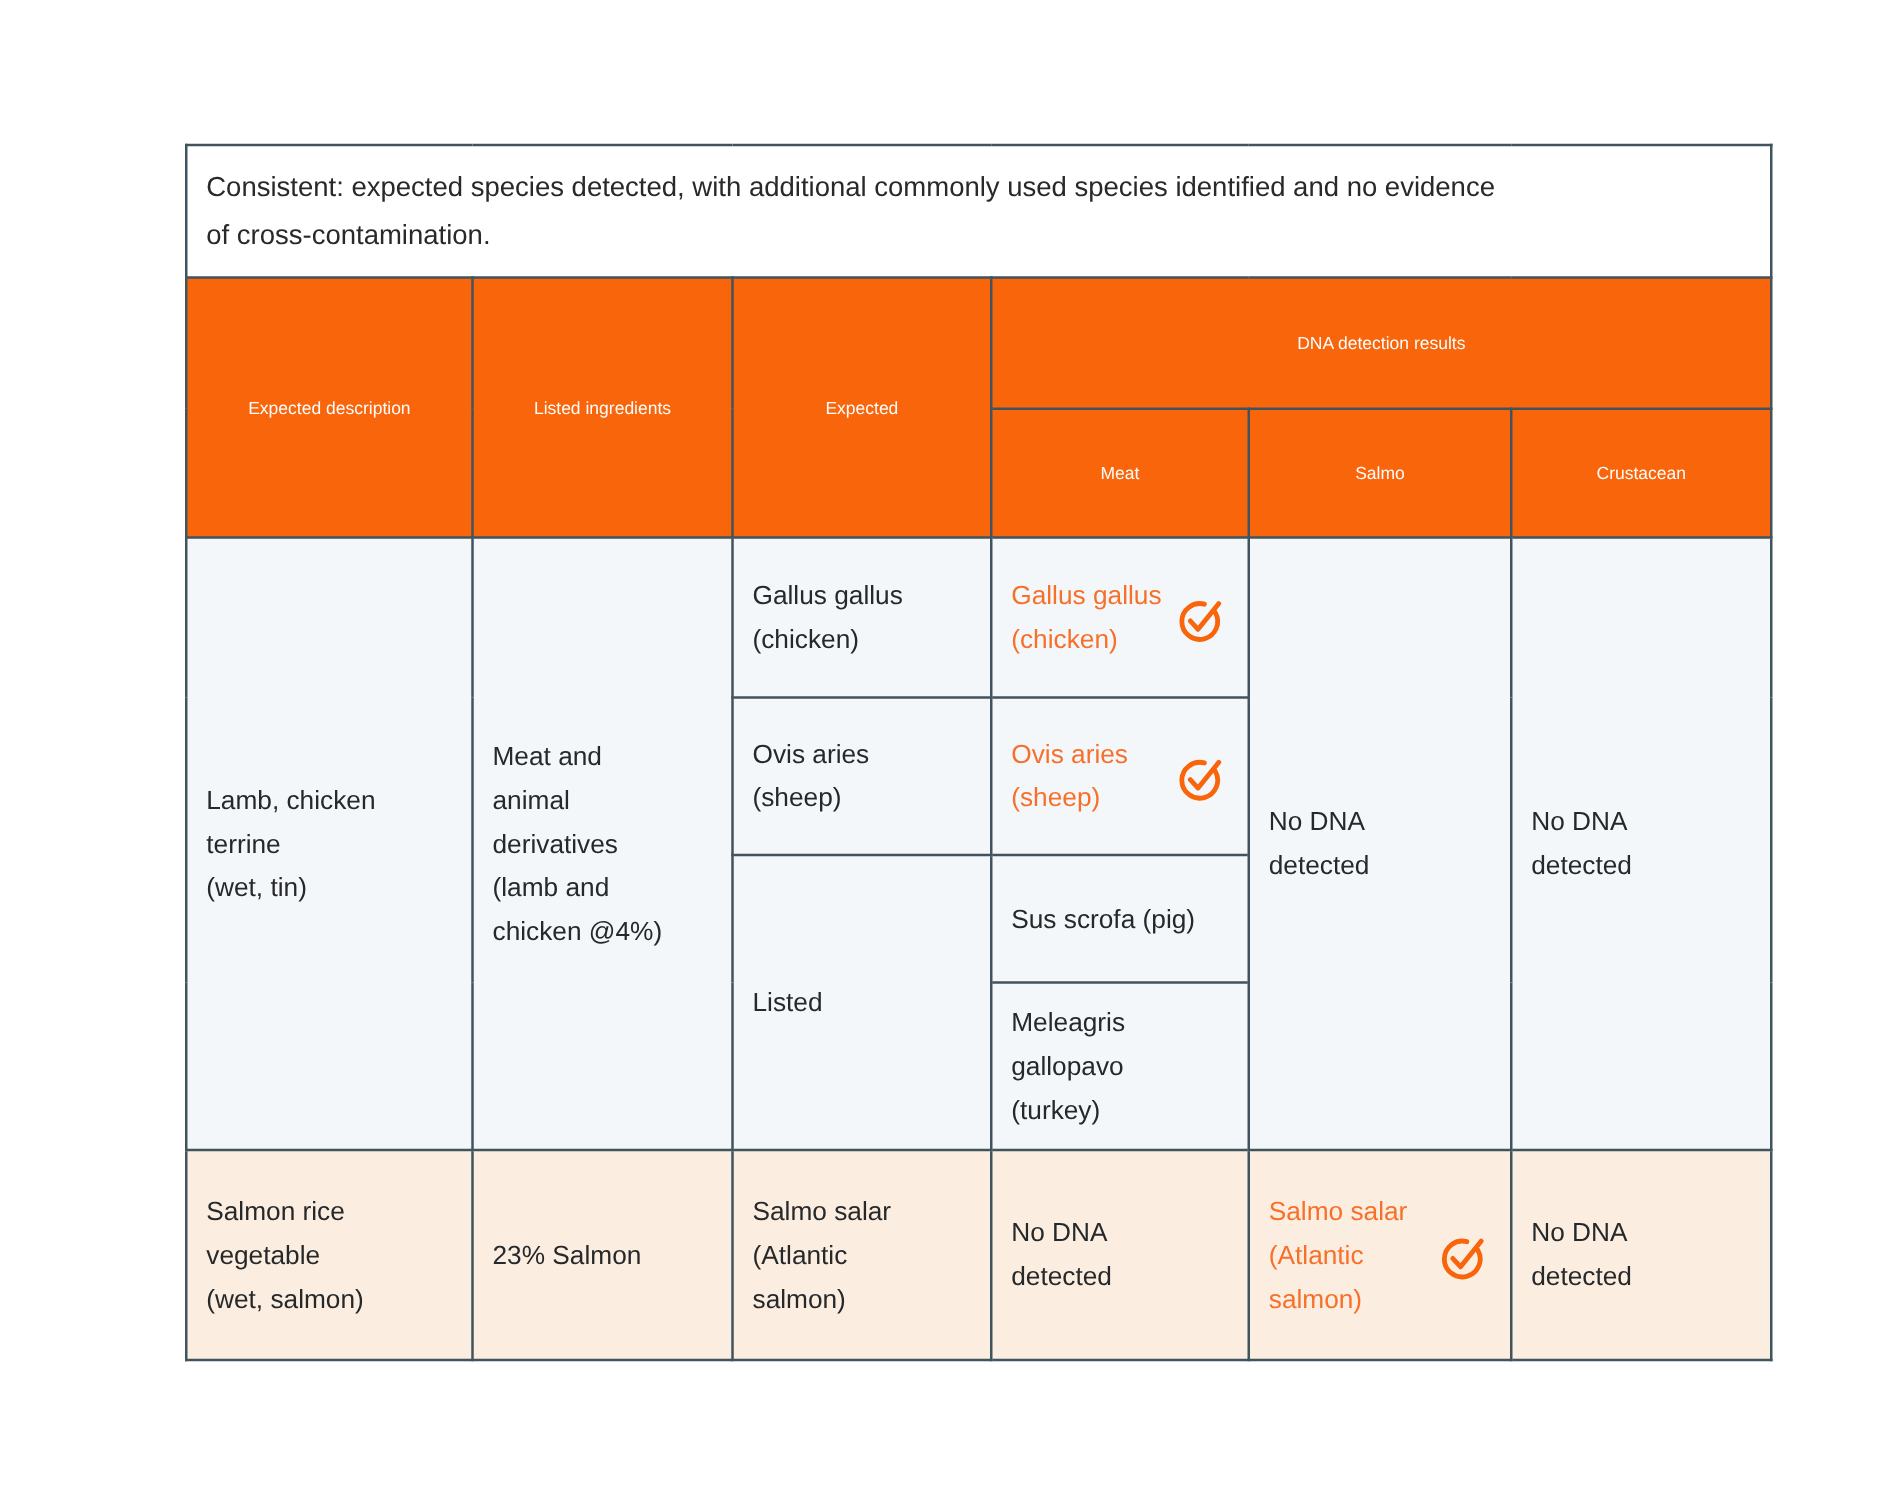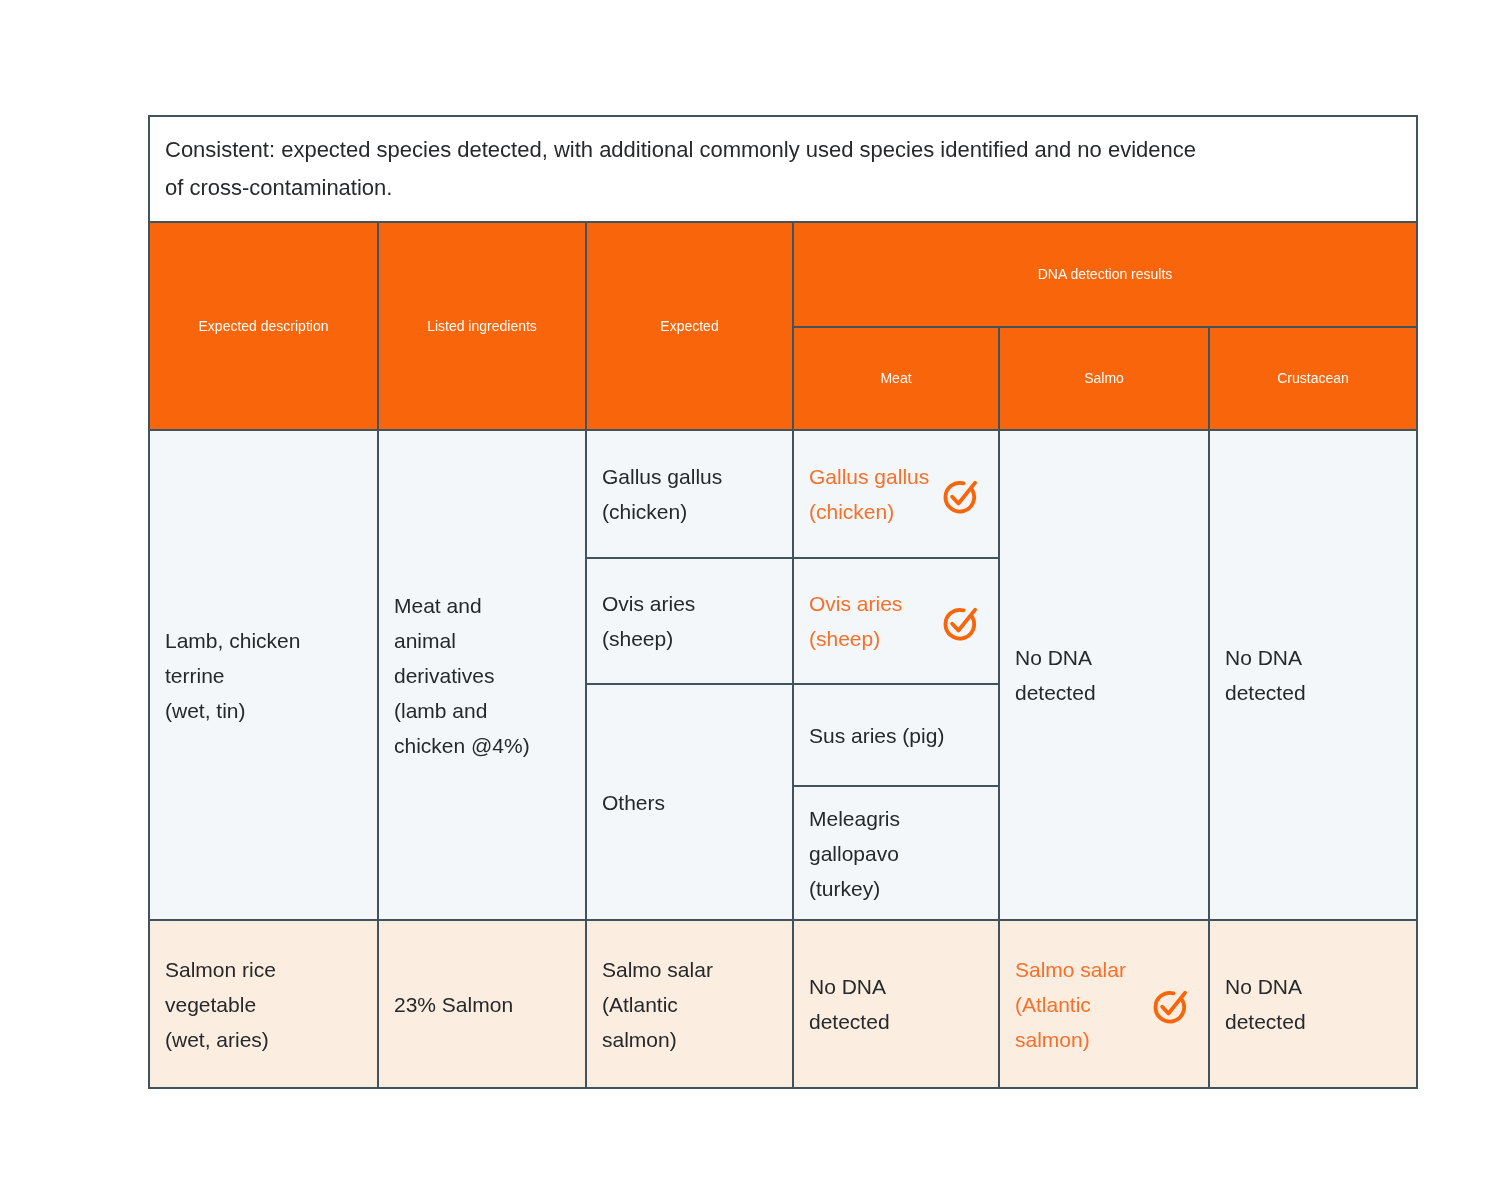--- a/index.html
+++ b/index.html
@@ -165,36 +165,36 @@
           <span class="match-text mw-135">Ovis aries (sheep)</span>
           <svg class="check-icon" width="43" height="43" viewBox="0 0 48 48">
             <path d="M 34.9 19.1 A 16 16 0 1 1 25.1 11.55" fill="none" stroke="#F8650A" stroke-width="4.3" stroke-linecap="round"></path>
             <path d="M 12.5 26.5 L 19.5 34 L 38 11" fill="none" stroke="#F8650A" stroke-width="4.3" stroke-linecap="round" stroke-linejoin="round"></path>
           </svg>
         </div>
       </td>
     </tr>
     <tr class="row-lamb sub-c">
       <td rowspan="2">
-        <div>Others</div>
-      </td>
-      <td>
-        <div>Sus aries (pig)</div>
+        <div>Listed</div>
+      </td>
+      <td>
+        <div>Sus scrofa (pig)</div>
       </td>
     </tr>
     <tr class="row-lamb sub-d">
       <td>
         <div class="mw-110">Meleagris gallopavo (turkey)</div>
       </td>
     </tr>
 
     <tr class="row-salmon">
       <td>
         <div class="mw-150">Salmon rice vegetable</div>
-        <div>(wet, aries)</div>
+        <div>(wet, salmon)</div>
       </td>
       <td>
         <div>23% Salmon</div>
       </td>
       <td>
         <div class="mw-115">Salmo salar (Atlantic salmon)</div>
       </td>
       <td>
         <div class="mw-100">No DNA detected</div>
       </td>

